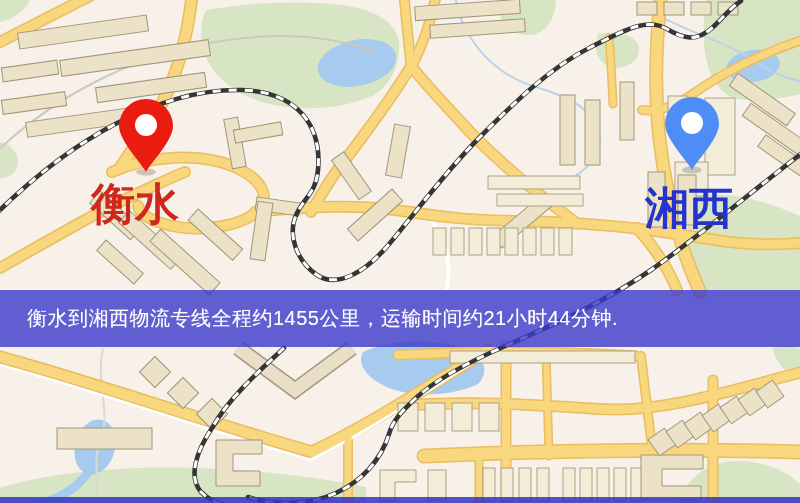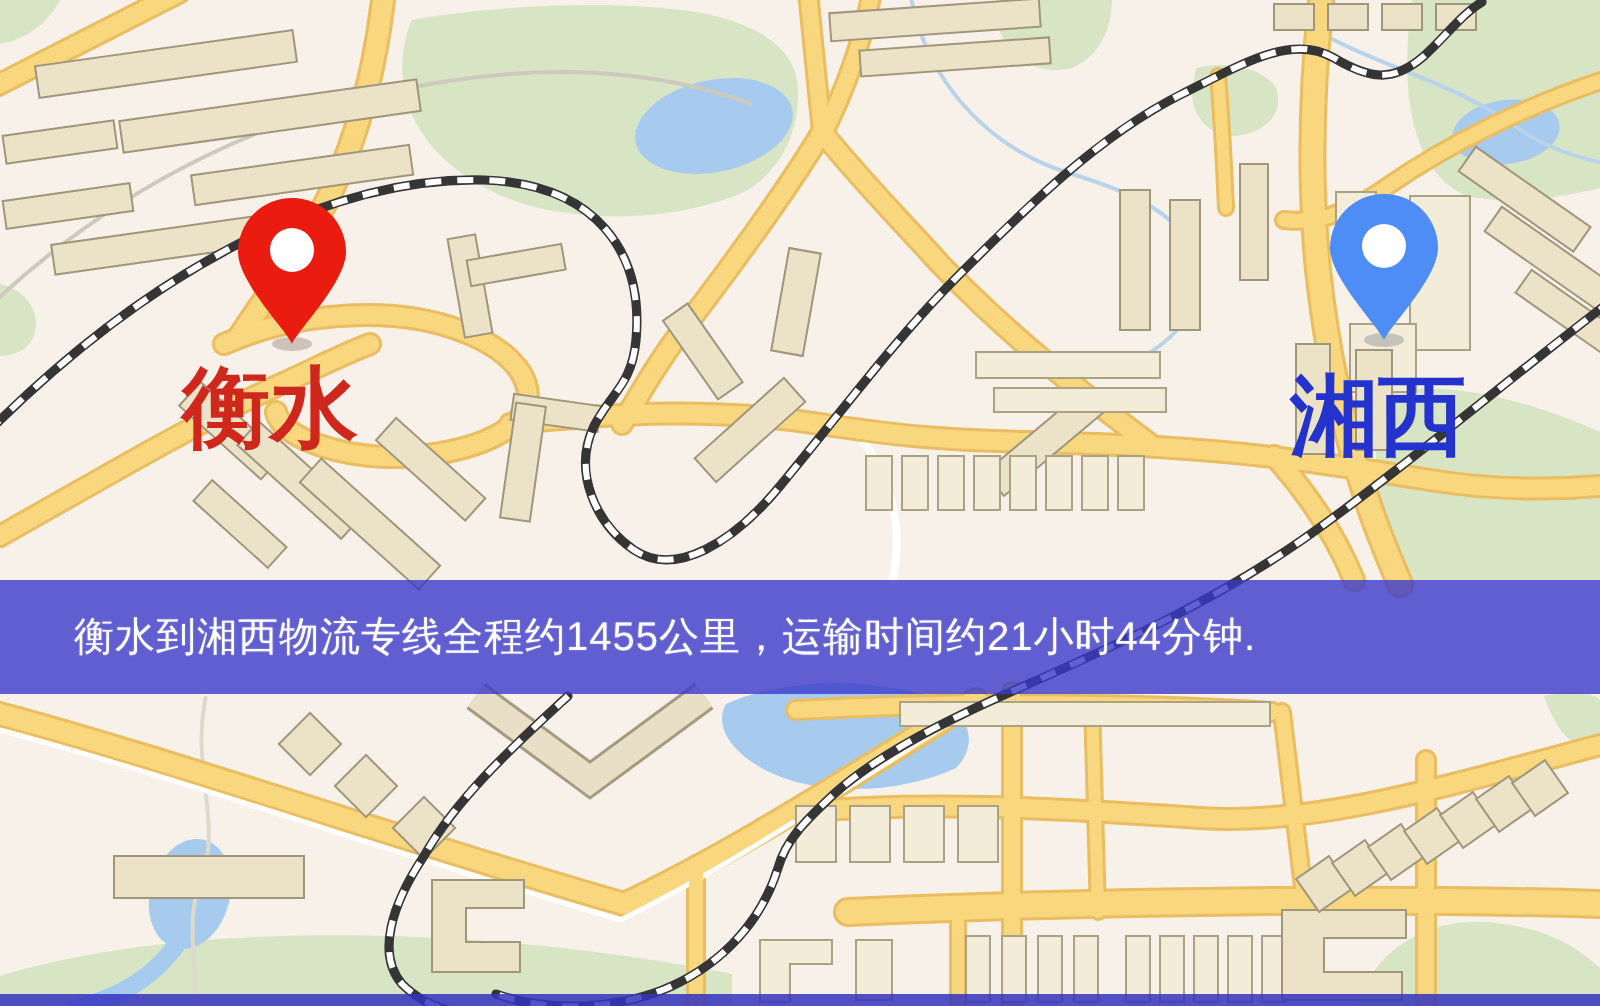--- a/index.html
+++ b/index.html
@@ -5,21 +5,21 @@
   html,body{margin:0;padding:0;background:#222;}
   .stage{
     position:relative;width:800px;height:503px;overflow:hidden;
     font-family:"Liberation Sans", sans-serif;
   }
   .stage svg{position:absolute;left:0;top:0;}
   .banner{
     position:absolute;left:0;top:290px;width:800px;height:57px;
     background:rgba(58,58,201,0.80);
     display:flex;align-items:center;
-    box-sizing:border-box;padding-left:37px;
+    box-sizing:border-box;padding-left:27px;
   }
   .banner span{
     color:#ffffff;font-size:20px;letter-spacing:0.5px;white-space:nowrap;
     text-shadow:0 0 1px rgba(255,255,255,0.4);
   }
   .bottom-strip{
     position:absolute;left:0;bottom:0;width:800px;height:6px;
     background:rgba(52,52,190,0.85);
   }
   

